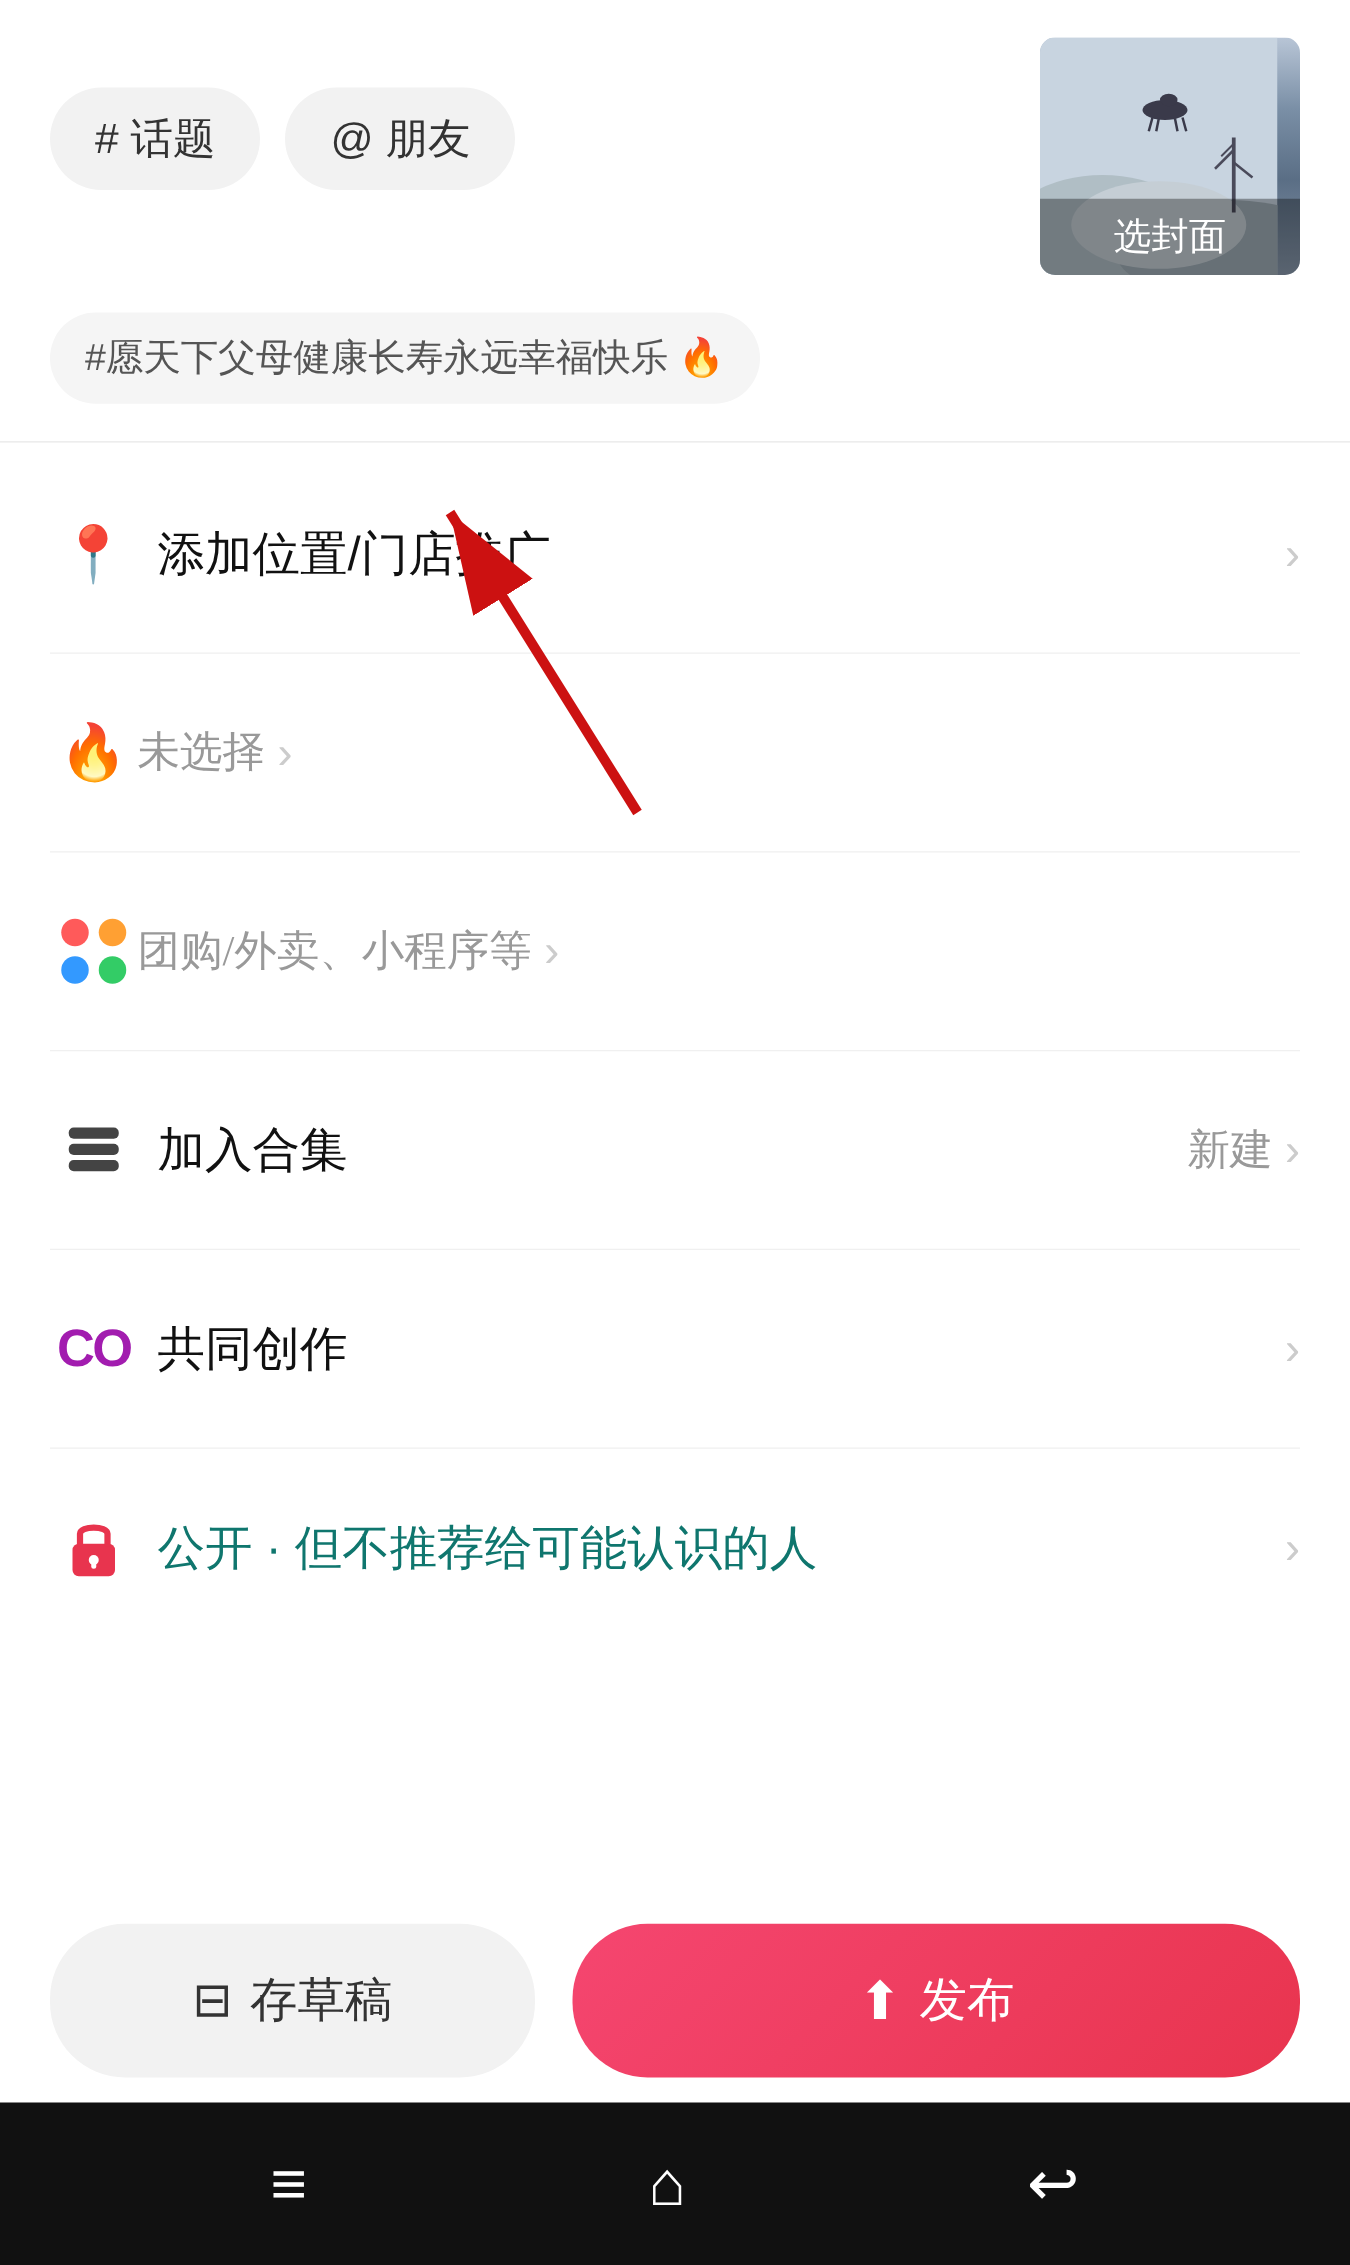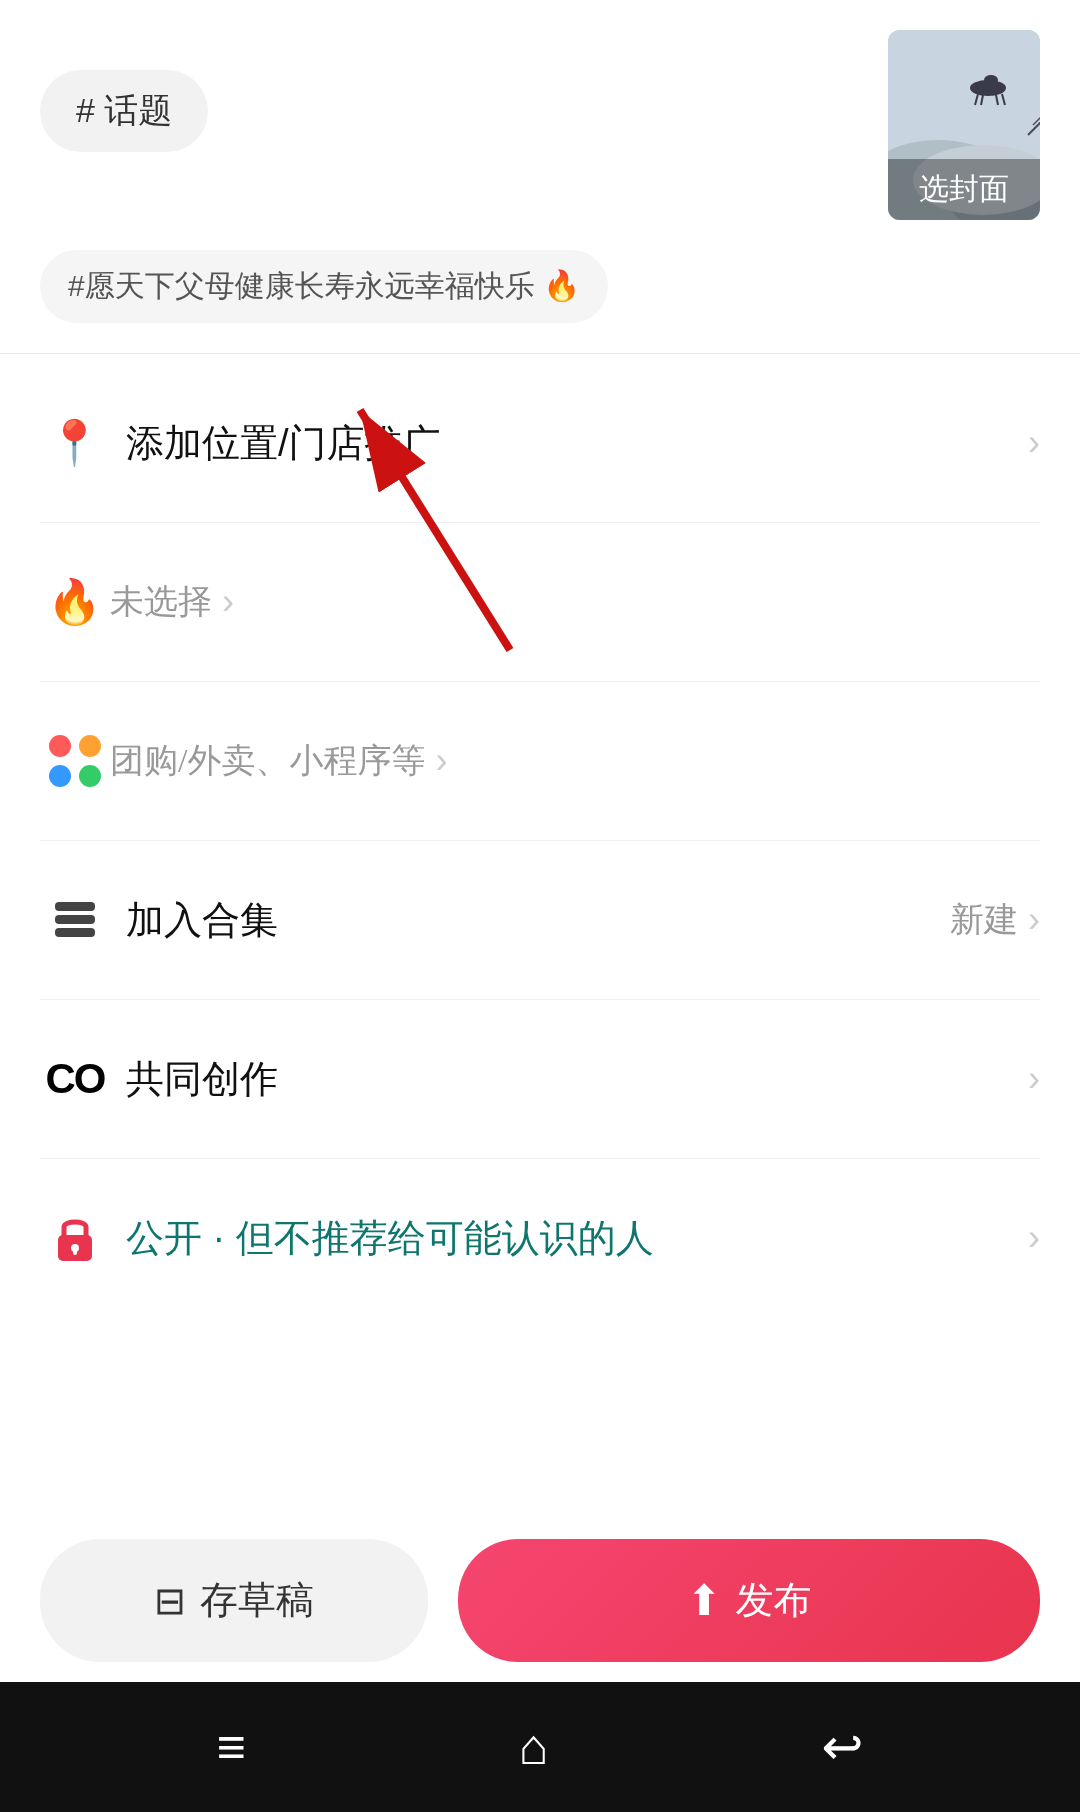--- a/index.html
+++ b/index.html
@@ -38,21 +38,21 @@
       padding: 18px 36px;
       font-size: 34px;
       color: #333;
       cursor: pointer;
       display: flex;
       align-items: center;
       gap: 8px;
     }
 
     .cover-image-container {
-      width: 152px;
+      width: 208px;
       height: 190px;
       border-radius: 12px;
       overflow: hidden;
       position: relative;
       flex-shrink: 0;
     }
 
     .cover-image {
       width: 100%;
       height: 100%;
@@ -149,21 +149,21 @@
 
     .menu-chevron {
       font-size: 36px;
       color: #ccc;
     }
 
     
     .co-icon {
       font-size: 42px;
       font-weight: bold;
-      color: #000000;
+      color: #a21caf;
       letter-spacing: -2px;
       line-height: 1;
     }
 
     
     .dots-icon {
       display: grid;
       grid-template-columns: 1fr 1fr;
       gap: 8px;
     }
@@ -245,20 +245,21 @@
       height: 400px;
       pointer-events: none;
     }
   </style>
 </head>
 <body>
 
 <div class="top-area">
   <div class="tag-buttons">
     <button class="tag-btn"># 话题</button>
+    <button class="tag-btn">@ 朋友</button>
   </div>
   <div class="cover-image-container">
 
     <div class="cover-image">
       <svg width="190" height="190" viewBox="0 0 190 190" xmlns="http://www.w3.org/2000/svg">
 
         <rect width="190" height="190" fill="#c8d4e0"></rect>
 
         <ellipse cx="50" cy="160" rx="80" ry="50" fill="#b0bec5"></ellipse>
         <ellipse cx="150" cy="170" rx="90" ry="40" fill="#9eacb5"></ellipse>

